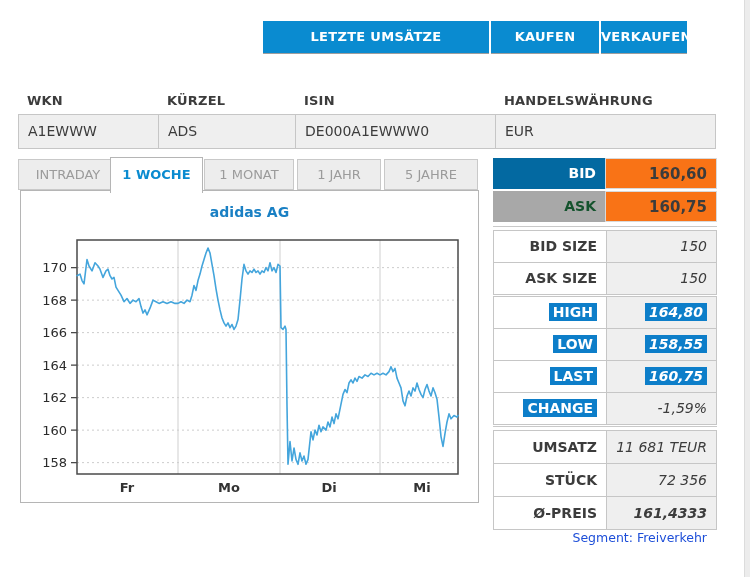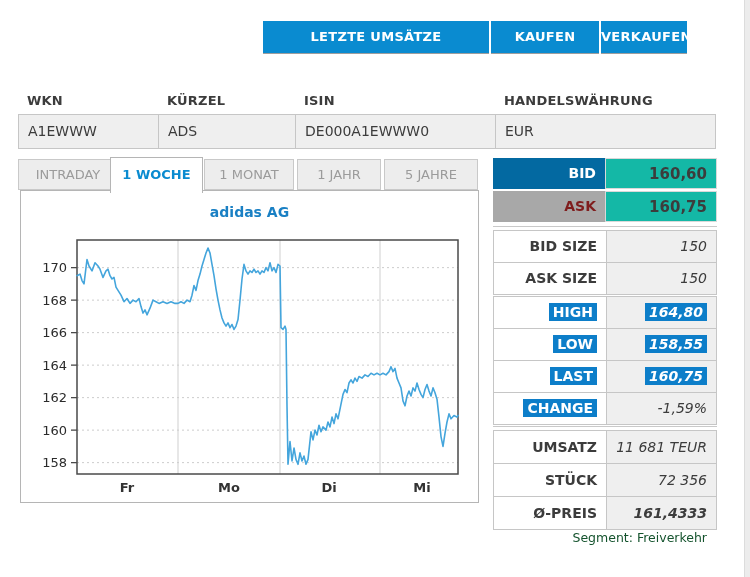--- a/index.html
+++ b/index.html
@@ -34,36 +34,36 @@
   .chart-box{position:absolute;left:20px;top:190px;width:459px;height:313px;border:1px solid #b5b5b5;
       background:#fff;box-sizing:border-box;}
   .chart-title{position:absolute;left:0;top:13px;width:100%;text-align:center;color:#1a80c4;
       font-weight:bold;font-size:14px;}
   #chart-svg{position:absolute;left:0;top:0;}
 
   
   .qlabel{position:absolute;left:493px;width:112px;height:31px;box-sizing:border-box;text-align:right;
       padding-right:9px;font-weight:bold;font-size:14px;line-height:31px;color:#3c3c3c;}
   .qvalue{position:absolute;left:605px;width:112px;height:31px;box-sizing:border-box;text-align:right;
-      padding-right:9px;font-size:14px;line-height:31px;color:#3c3c3c;background:#14b8a6;
+      padding-right:9px;font-size:14px;line-height:31px;color:#3c3c3c;background:#f97316;
       border:1px solid #d9d9d9;}
   .lbl-bid{background:#0369a1;color:#fff;}
-  .lbl-ask{background:#a8a8a8;color:#7f1d1d;}
+  .lbl-ask{background:#a8a8a8;color:#14532d;}
   .v-bold{font-weight:bold;font-size:15px;}
   .divider{position:absolute;left:493px;width:224px;height:1px;background:#c9c9c9;}
   .qtable{position:absolute;left:493px;width:224px;border:1px solid #c6c6c6;box-sizing:border-box;background:#fff;}
   .qrow{display:flex;height:31px;border-top:1px solid #c6c6c6;}
   .qrow:first-child{border-top:none;}
   .qrow .l{width:112px;box-sizing:border-box;text-align:right;padding-right:9px;font-weight:bold;
       font-size:14px;line-height:31px;color:#3c3c3c;background:#fff;}
   .qrow .v{flex:1;box-sizing:border-box;text-align:right;padding-right:9px;font-size:14px;
       line-height:31px;color:#3c3c3c;background:#efefef;border-left:1px solid #c6c6c6;font-style:italic;}
   .chip{background:#0d7ec9;color:#fff;padding:1px 4px;font-weight:bold;}
   .neg{color:#c41111;}
-  .segment{position:absolute;left:493px;top:530px;width:214px;text-align:right;font-size:12.5px;color:#14532d;}
+  .segment{position:absolute;left:493px;top:530px;width:214px;text-align:right;font-size:12.5px;color:#1d4ed8;}
 
   .scroll-strip{position:absolute;right:0;top:0;width:5px;height:577px;background:#ececec;
       border-left:1px solid #dcdcdc;}
 </style>
 </head>
 <body>
 
 <div id="page">
 
   <div class="tab-blue" style="left:263px;width:226px;">LETZTE UMSÄTZE</div>

